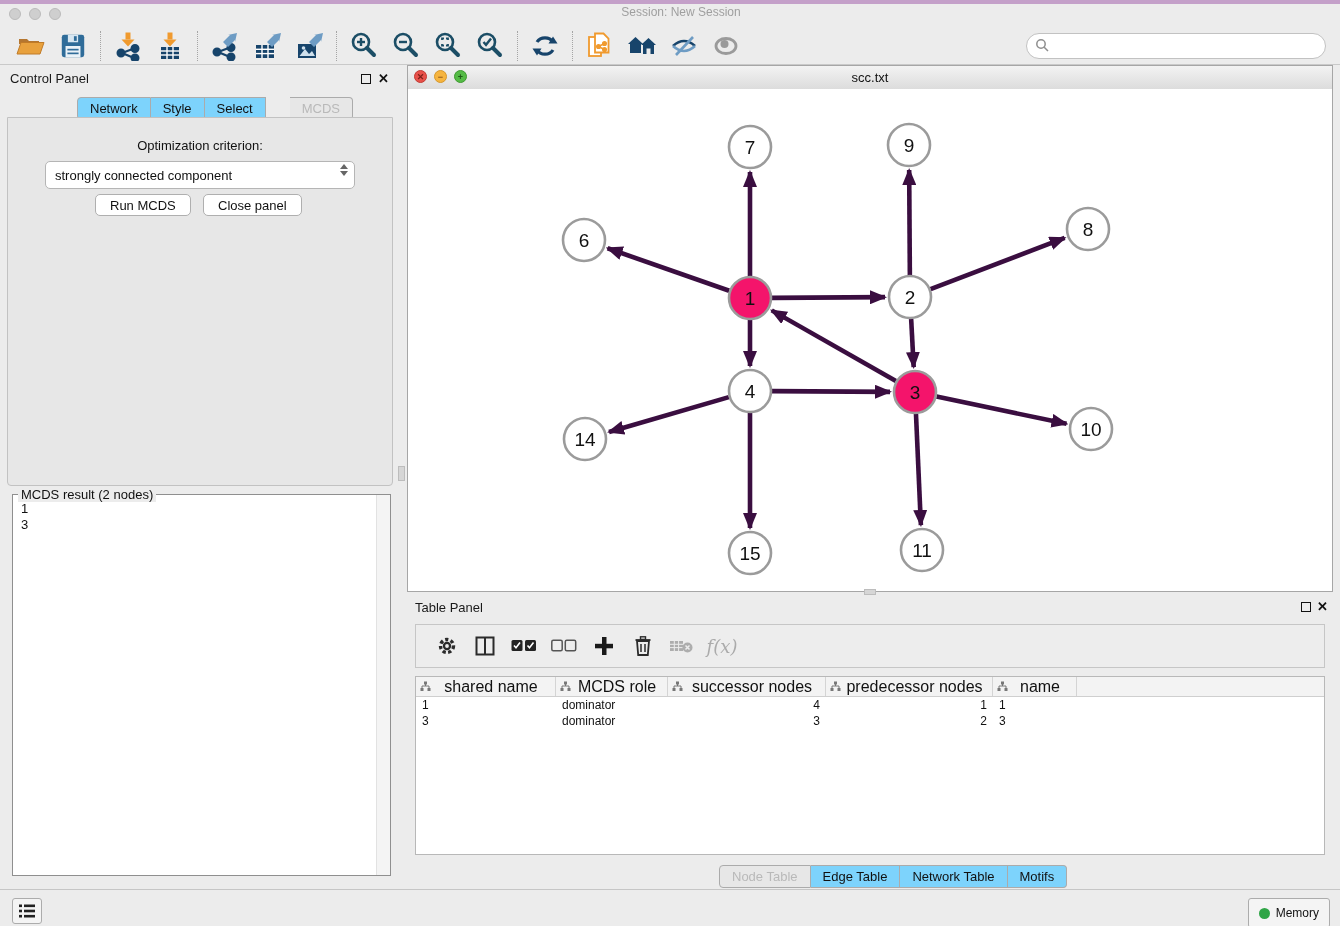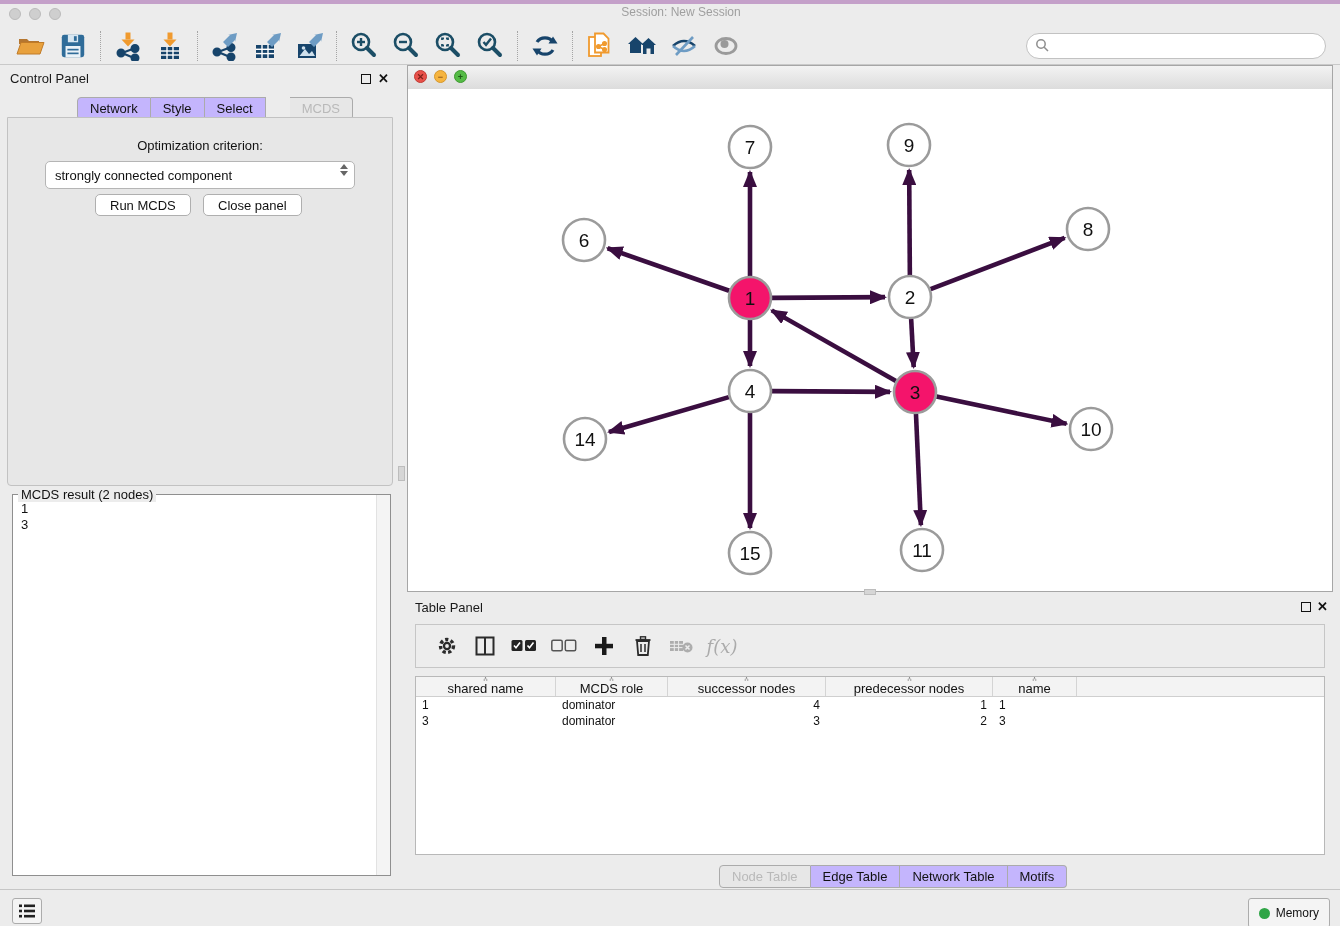--- a/index.html
+++ b/index.html
@@ -20,21 +20,21 @@
   .search-wrap{margin-left:auto;position:relative;flex:0 0 auto;margin-right:4px;}
   .search-wrap input{width:260px;height:24px;border-radius:13px;border:1px solid #C2C2C2;background:#fff;
            padding:0 10px 0 28px;font-size:13px;outline:none;font-family:"Liberation Sans",sans-serif;}
   .search-wrap svg{position:absolute;left:9px;top:5px;}
   
   .cp-header{position:absolute;left:10px;top:71px;font-size:13px;color:#1a1a1a;}
   .panel-float{position:absolute;width:10px;height:10px;border:1.6px solid #111;box-sizing:border-box;background:transparent;}
   .panel-close{position:absolute;font-size:13px;font-weight:bold;color:#111;line-height:10px;}
   .cp-tabs{position:absolute;left:77px;top:97px;display:flex;}
   .tabset{display:flex;}
-  .tab{height:21px;line-height:21px;padding:0 12px;font-size:13px;background:#c4b5fd;color:#111;
+  .tab{height:21px;line-height:21px;padding:0 12px;font-size:13px;background:#7dd3fc;color:#111;
        border:1px solid #ABABAB;border-left:none;text-align:center;}
   .tab:first-child{border-left:1px solid #ABABAB;border-radius:4px 0 0 4px;}
   .tab:last-child{border-radius:0 4px 4px 0;}
   .tab.active{background:#E7E7E7;color:#B9B9B9;margin-left:24px;}
   .cp-content{position:absolute;left:7px;top:117px;width:386px;height:369px;background:#E7E7E7;
        border:1px solid #C2C2C2;border-radius:0 0 4px 4px;box-sizing:border-box;}
   .opt-label{position:absolute;left:0;top:20px;width:100%;text-align:center;font-size:13px;color:#111;}
   .dropdown{position:absolute;left:37px;top:43px;width:310px;height:28px;background:#fff;border:1px solid #B5B5B5;
        border-radius:5px;box-sizing:border-box;font-size:13px;display:flex;align-items:center;padding-left:9px;color:#111;}
   .dd-stepper{position:absolute;right:5px;top:2px;width:11px;display:flex;flex-direction:column;align-items:center;gap:2px;}
@@ -65,21 +65,21 @@
   
   .tp-header{position:absolute;left:415px;top:600px;font-size:13px;color:#1a1a1a;}
   .tp-toolbar{position:absolute;left:415px;top:624px;width:910px;height:44px;background:#EDEDED;
        border:1px solid #C6C6C6;box-sizing:border-box;display:flex;align-items:center;padding-left:12px;}
   .tp-ic{display:flex;align-items:center;justify-content:center;height:34px;}
   .fx-label{font-family:"DejaVu Serif",serif;font-style:italic;font-size:18px;color:#ABABAB;}
   .table-area{position:absolute;left:415px;top:676px;width:910px;height:179px;background:#fff;
        border:1px solid #B8B8B8;box-sizing:border-box;overflow:hidden;}
   .thead{display:flex;height:19px;background:#F3F3F3;border-bottom:1px solid #CFCFCF;}
   .th{display:flex;align-items:center;box-sizing:border-box;border-right:1px solid #D4D4D4;
-      font-size:13px;color:#111;padding:0 4px;flex-direction:column;}
+      font-size:16px;color:#111;padding:0 4px;}
   .th .th-label{flex:1;text-align:center;}
   .tr{display:flex;height:16px;align-items:center;}
   .td{box-sizing:border-box;font-size:12px;color:#111;padding:0 6px;overflow:hidden;white-space:nowrap;}
   
   .tp-tabs{position:absolute;left:695px;top:865px;display:flex;}
   
   .statusbar{position:absolute;left:0;right:0;top:889px;height:37px;background:#ECECEC;border-top:1px solid #C6C6C6;}
   .list-btn{position:absolute;left:12px;top:8px;width:28px;height:24px;background:#F4F4F4;border:1px solid #ACACAC;
        border-radius:3px;display:flex;align-items:center;justify-content:center;}
   .memory-btn{position:absolute;right:10px;top:8px;height:24px;background:#F4F4F4;border:1px solid #ACACAC;
@@ -293,20 +293,21 @@
         <div>3</div>
       </div>
     <div class="result-scroll"></div>
   </div>
 
   <div class="net-window">
     <div class="net-titlebar">
       <div class="tl tl-red">✕</div>
       <div class="tl tl-yellow">−</div>
       <div class="tl tl-green">+</div>
+      <div class="net-title">scc.txt</div>
     </div>
     <div class="net-canvas">
       <svg id="graph-svg" width="924" height="502" viewBox="0 0 924 502">
         <defs>
           <marker id="arrowhead" markerUnits="userSpaceOnUse" markerWidth="17" markerHeight="14" refX="15" refY="7" orient="auto">
             <path d="M0,0 L17,7 L0,14 Z" fill="#3A0E40"></path>
           </marker>
         </defs>
         <g id="edges-group">
             <line x1="342" y1="187" x2="342" y2="83" stroke="#3A0E40" stroke-width="4.6" marker-end="url(#arrowhead)"></line>

